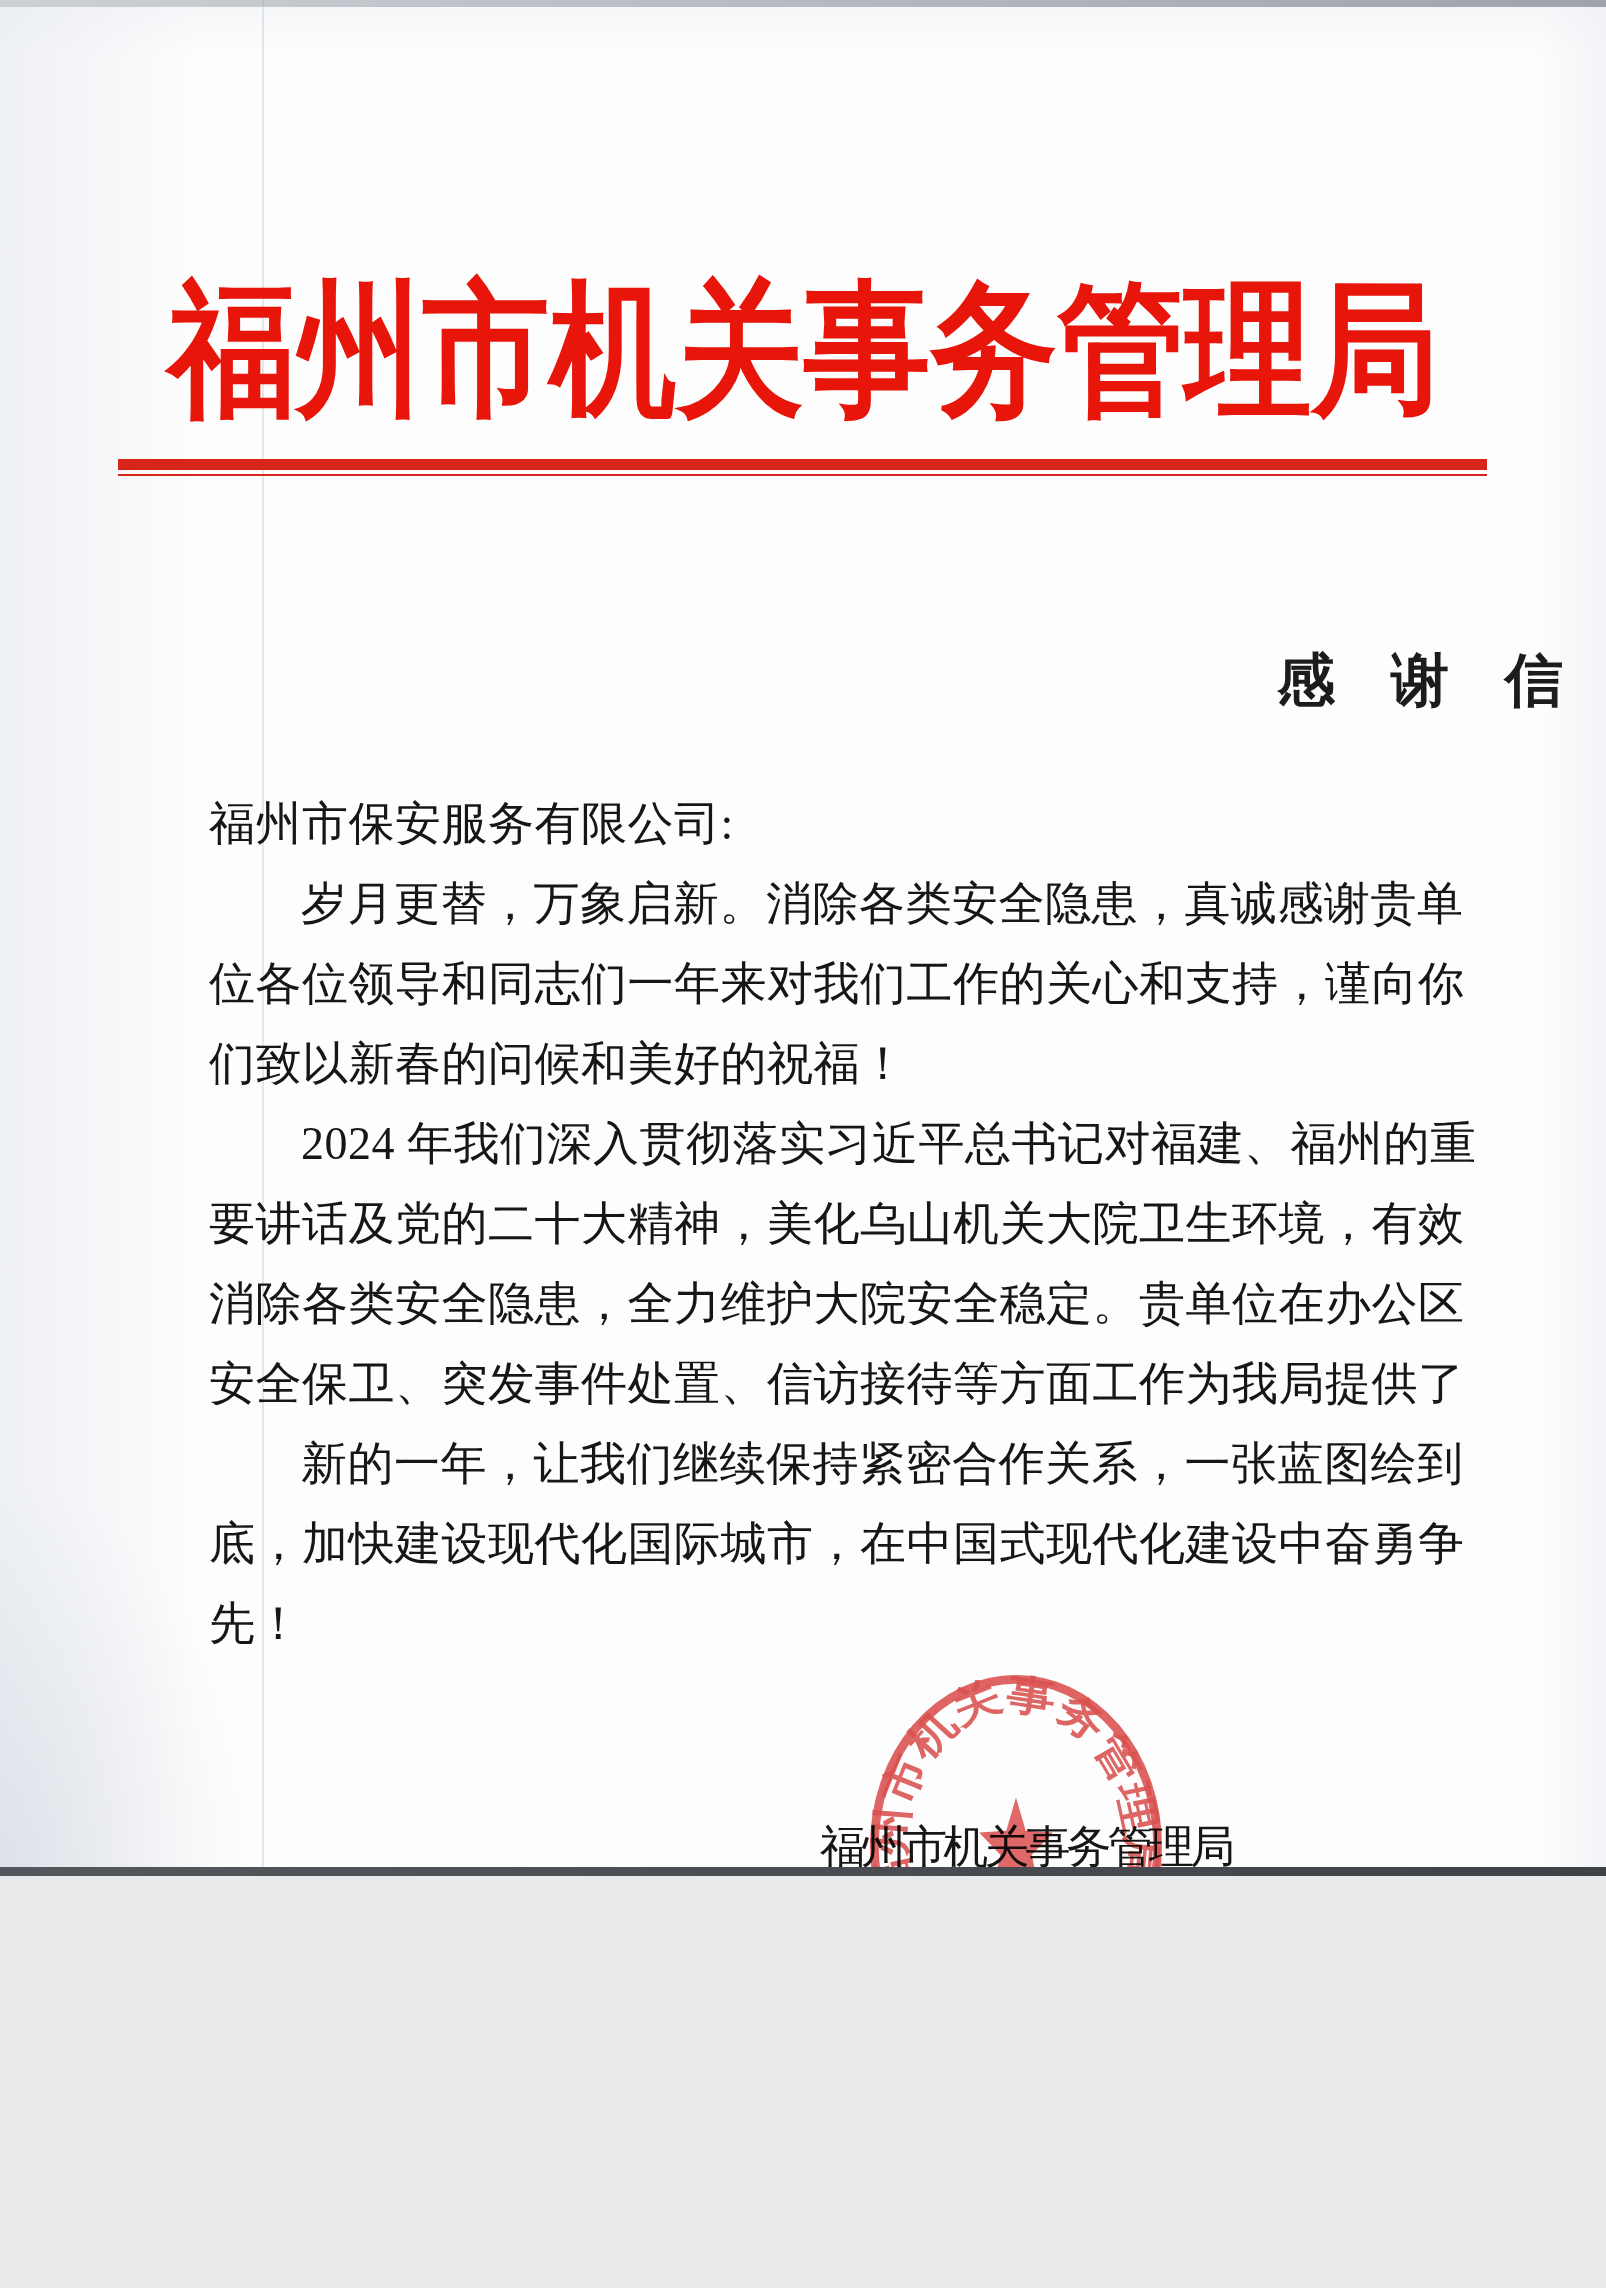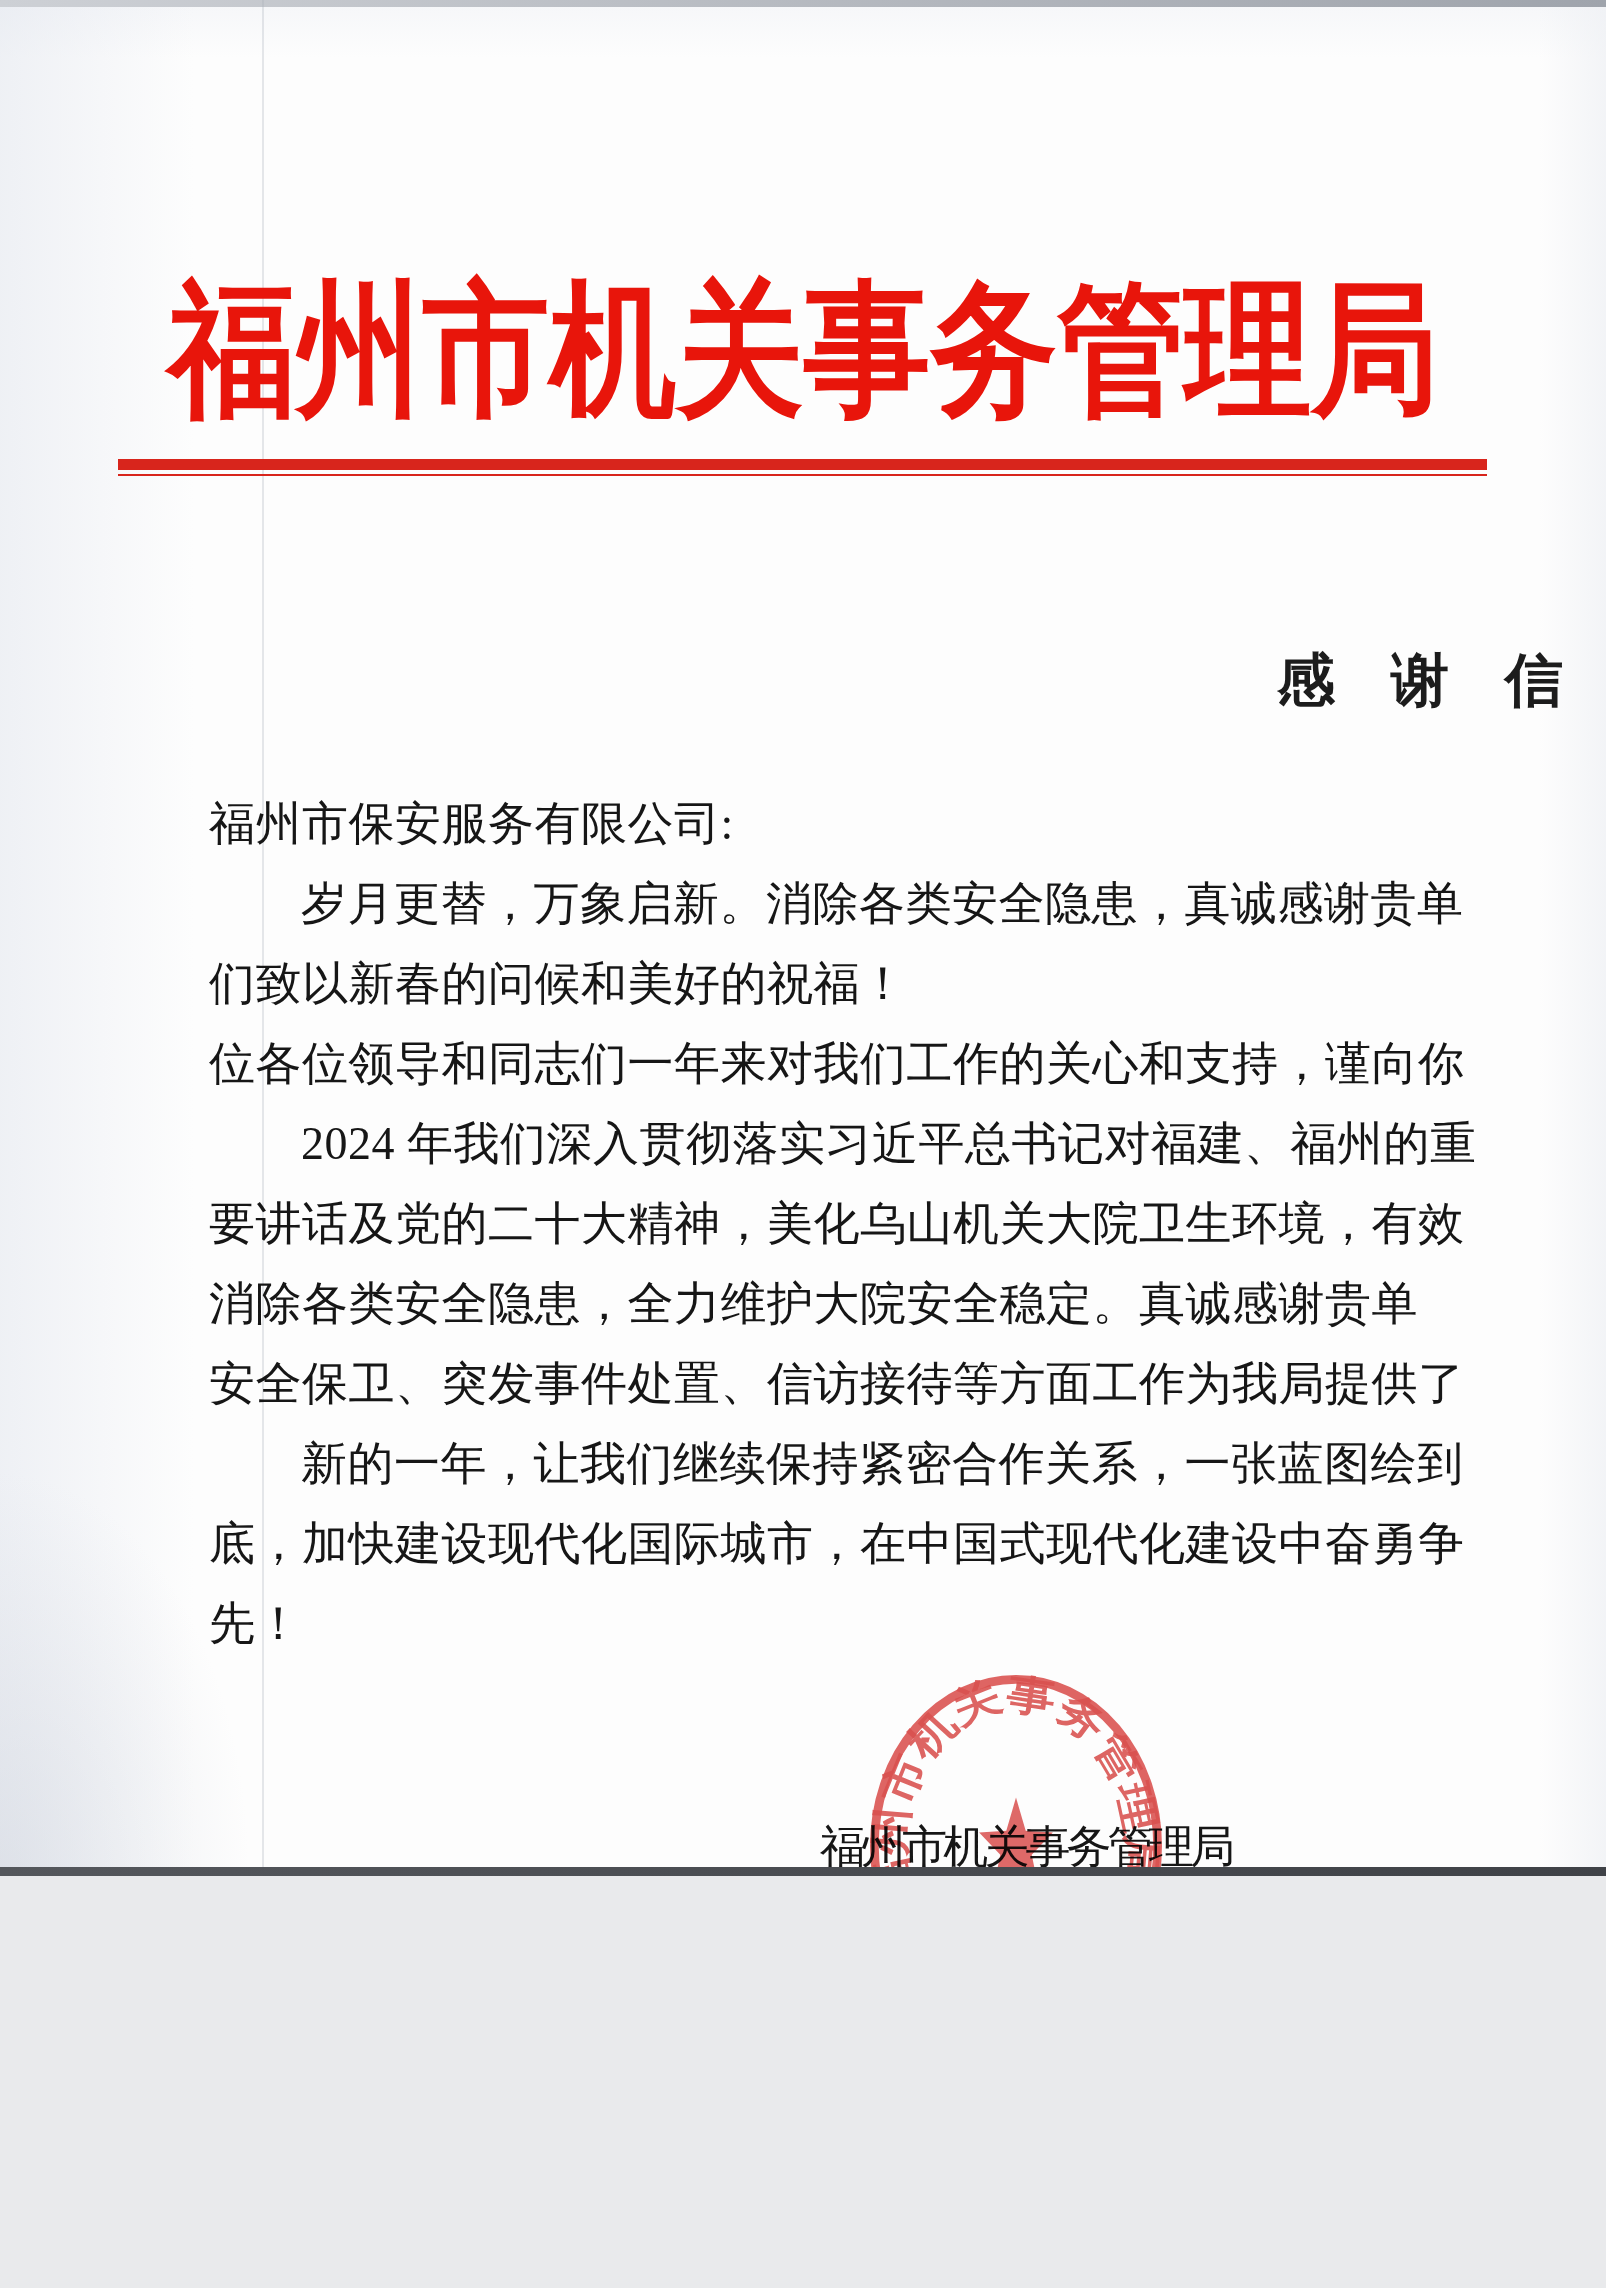--- a/index.html
+++ b/index.html
@@ -89,25 +89,25 @@
     <div class="bar-thick" style="background:#d8251c;"></div>
     <div class="bar-gap"></div>
     <div class="bar-thin" style="background:#d8251c;"></div>
   </div>
 
   <h1 class="letter-title">感谢信</h1>
 
   <div class="body-text">
     <div class="line">福州市保安服务有限公司:</div>
     <div class="line indent">岁月更替，万象启新。消除各类安全隐患，真诚感谢贵单</div>
+    <div class="line">位各位领导和同志们一年来对我们工作的关心和支持，谨向你</div>
     <div class="line">们致以新春的问候和美好的祝福！</div>
-    <div class="line">位各位领导和同志们一年来对我们工作的关心和支持，谨向你</div>
     <div class="line indent">2024 年我们深入贯彻落实习近平总书记对福建、福州的重</div>
     <div class="line">要讲话及党的二十大精神，美化乌山机关大院卫生环境，有效</div>
-    <div class="line">消除各类安全隐患，全力维护大院安全稳定。真诚感谢贵单</div>
+    <div class="line">消除各类安全隐患，全力维护大院安全稳定。贵单位在办公区</div>
     <div class="line">安全保卫、突发事件处置、信访接待等方面工作为我局提供了</div>
     <div class="line indent">新的一年，让我们继续保持紧密合作关系，一张蓝图绘到</div>
     <div class="line">底，加快建设现代化国际城市，在中国式现代化建设中奋勇争</div>
     <div class="line">先！</div>
   </div>
 
   <div class="signature">
     <div class="sig-org">福州市机关事务管理局</div>
     <div class="sig-date">2025 年 1 月 2 日</div>
   </div>

